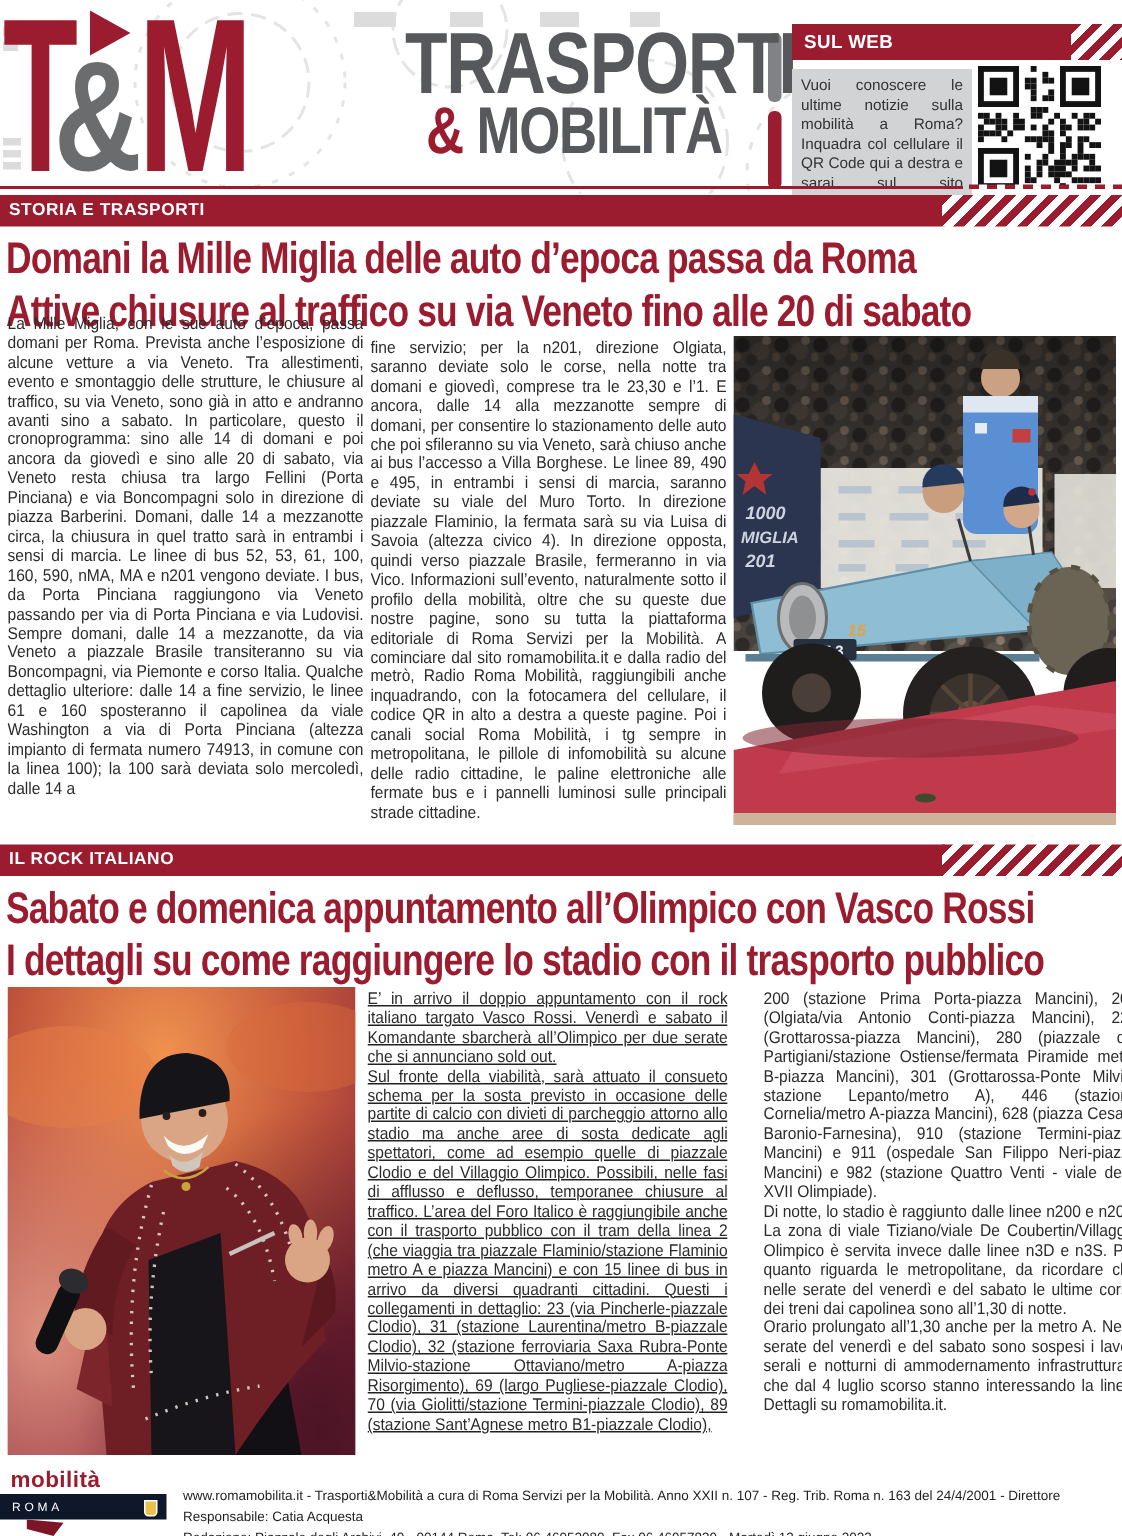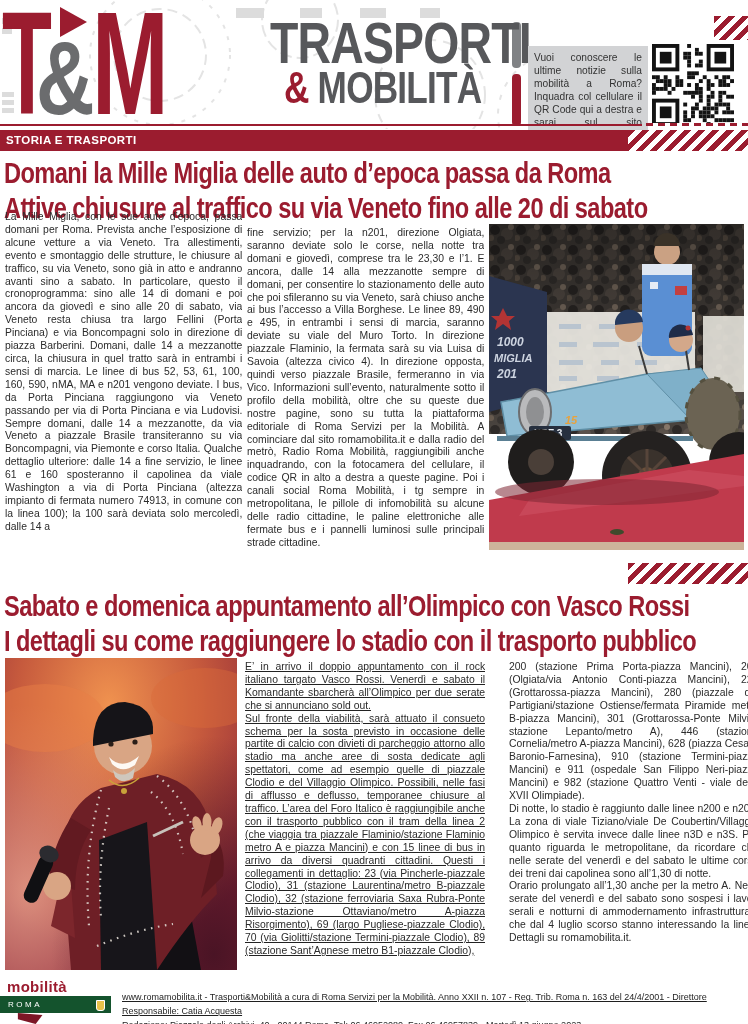--- a/index.html
+++ b/index.html
@@ -25,23 +25,23 @@
              padding:5px 6px;text-align:justify;}
   
   .headline{position:absolute;color:#9b1c2f;font-weight:bold;white-space:nowrap;
             font-size:29.5px;letter-spacing:-.7px;line-height:35px;
             transform:scaleX(0.8);transform-origin:0 0;}
   
   .col{position:absolute;overflow:hidden;}
   .col-inner{font-size:11.3px;line-height:12.9px;color:#2b2b2b;text-align:justify;
              white-space:pre-line;transform:scaleX(0.92);transform-origin:0 0;}
   
-  .foot-line{font-size:9px;line-height:14px;color:#1f1f1f;text-decoration:underline;}
+  .foot-line{font-size:9px;line-height:14px;color:#1f1f1f;}
   .mob-logo-text{font-size:15px;font-weight:bold;color:#9b1c2f;letter-spacing:.3px;}
-  .mob-ribbon{background:#14532d;color:#fff;font-size:8px;letter-spacing:2.5px;
+  .mob-ribbon{background:#0f172a;color:#fff;font-size:8px;letter-spacing:2.5px;
               line-height:17px;padding-left:8px;position:relative;}
   .emblem{position:absolute;right:6px;top:4px;width:7px;height:9px;background:#e8c24a;
           border:1px solid #fff;border-radius:0 0 3px 3px;}
   svg text{font-family:"Liberation Sans",sans-serif;}
 </style>
 </head>
 <body>
 
 <div id="page">
 
@@ -77,20 +77,23 @@
       <span class="logo-letter" style="left:90px;top:-9px;font-size:146px;color:#9b1c2f;transform:scaleX(0.63);">M</span>
       <div class="abs tri" style="left:58px;top:7px;"></div>
     </div>
 
     <div class="masthead-title" style="left:270px;top:14px;font-size:58px;">TRASPORTI</div>
     <div class="masthead-title" style="left:284px;top:66px;font-size:44px;">
       <span style="color:#9b1c2f;">&amp;</span>
       <span>MOBILITÀ</span>
     </div>
 
+    <div class="abs sulweb-band" style="left:528px;top:16px;width:182px;height:24px;">
+      <span>SUL WEB</span>
+    </div>
     <div class="abs stripes" style="left:714px;top:16px;width:34px;height:24px;"></div>
     <div class="abs promo-box" style="left:528px;top:46px;width:108px;height:76px;">
       <span>Vuoi conoscere le ultime notizie sulla mobilità a Roma? Inquadra col cellulare il QR Code qui a destra e sarai sul sito romamobilita.it</span>
     </div>
     <svg id="qr-svg" class="abs" style="left:652px;top:44px;background:#fff;" width="82" height="82" viewBox="0 0 84 84">
         <g fill="#131313">
           <rect x="36" y="0" width="4" height="4"></rect>
           <rect x="44" y="4" width="4" height="4"></rect>
           <rect x="32" y="8" width="4" height="4"></rect>
           <rect x="36" y="8" width="4" height="4"></rect>
@@ -313,20 +316,23 @@
     </g>
     <circle cx="250" cy="238" r="30" fill="#201d1c"></circle>
 
     <polygon points="0,276 255,230 255,326 0,326" fill="#c03a4c"></polygon>
     <polygon points="40,276 200,246 255,252 255,262 30,292" fill="#d2596a" opacity=".45"></polygon>
     <ellipse cx="118" cy="268" rx="112" ry="13" fill="#7e2733" opacity=".55"></ellipse>
     <rect x="0" y="318" width="255" height="8" fill="#cfc9a8" opacity=".85"></rect>
     <ellipse cx="128" cy="308" rx="7" ry="3" fill="#3f4a2c"></ellipse>
   </svg>
 
+  <div class="abs redband" style="left:0;top:563px;width:624px;height:21px;">
+    <span>IL ROCK ITALIANO</span>
+  </div>
   <div class="abs stripes" style="left:628px;top:563px;width:120px;height:21px;"></div>
 
   <div class="headline" style="left:4px;top:588px;">Sabato e domenica appuntamento all’Olimpico con Vasco Rossi</div>
   <div class="headline" style="left:4px;top:623px;">I dettagli su come raggiungere lo stadio con il trasporto pubblico</div>
 
   <svg class="abs" style="left:5px;top:658px;" width="232" height="312" viewBox="0 0 232 312">
     <defs>
       <radialGradient id="gOrange" cx="0.45" cy="0.15" r="0.8">
         <stop offset="0" stop-color="#f0924f"></stop>
           <stop offset="0.5" stop-color="#c65a3d"></stop>

